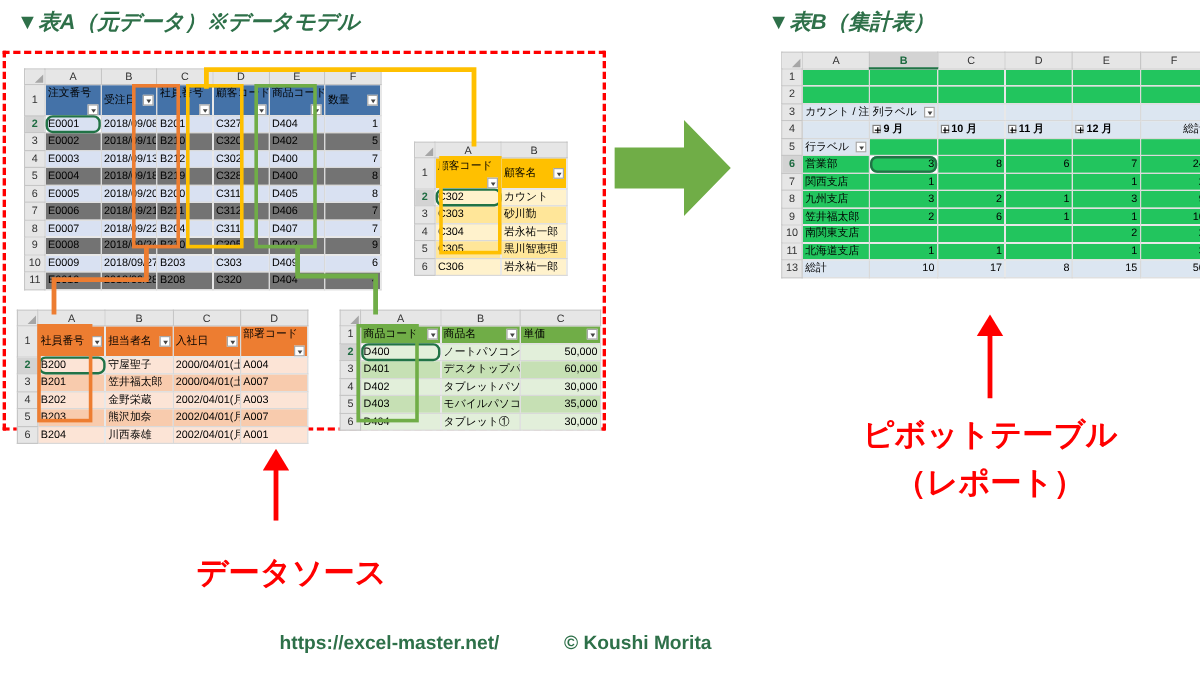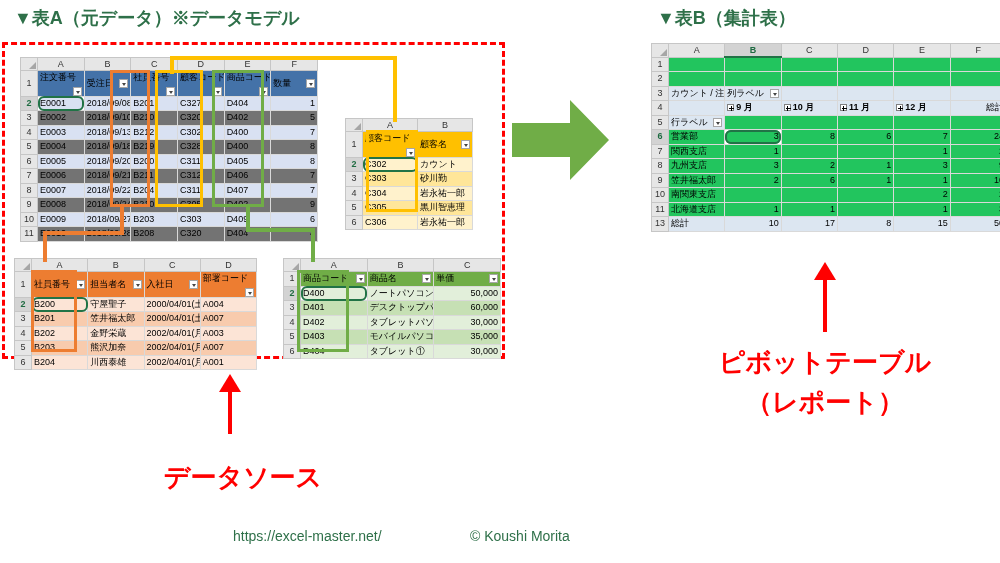--- a/index.html
+++ b/index.html
@@ -8,21 +8,21 @@
     width:1000px; height:563px; position:relative;
     background:#ffffff;
     font-family:"Liberation Sans", sans-serif;
     overflow:hidden;
   }
   .abs { position:absolute; }
 
   
   .sec-title {
     font-size:18px; font-weight:bold; color:#2E7049;
-    letter-spacing:0px; white-space:nowrap;
+    letter-spacing:0px; white-space:nowrap;font-style:italic;
   }
 
   
   .xl { position:absolute; background:#ffffff; }
   .xl table { border-collapse:collapse; table-layout:fixed; }
   .xl td, .xl th {
     font-size:9px; font-weight:normal; color:#000;
     padding:0 2px; height:13.5px; line-height:13.5px;
     border:1px solid #d9d9d9; overflow:hidden; white-space:nowrap;
     text-align:left; font-family:"Liberation Sans", sans-serif;
@@ -92,40 +92,41 @@
     position:absolute; border:3px dashed #FF0000; border-radius:1px;
   }
 
   
   .anno {
     position:absolute; color:#FF0000; font-weight:bold;
     font-size:26px; text-align:center; white-space:nowrap;
     font-family:"Liberation Sans", sans-serif;
   }
   .footer {
-    position:absolute; color:#2E7049; font-size:14px; white-space:nowrap;
+    position:absolute; color:#2E7049; font-size:16px; white-space:nowrap;
     font-family:"Liberation Sans", sans-serif;
+    font-weight:bold;
   }
 
   
   .pv-band { background:#dce6f1; font-weight:bold; }
   .pv-bold { font-weight:bold; }
   .plusbox {
     display:inline-block; width:7px; height:7px; border:1px solid #7f7f7f;
     position:relative; margin-right:2px; vertical-align:middle; background:#fff;
   }
   .plusbox::before{content:"";position:absolute;left:1px;top:2.5px;width:5px;height:1px;background:#000;}
   .plusbox::after {content:"";position:absolute;left:2.5px;top:1px;width:1px;height:5px;background:#000;}
 </style>
 </head>
 <body>
 
 <div class="sec-title abs" style="left:14px; top:6px;">▼表A（元データ）※データモデル</div>
 
-<div class="sec-title abs" style="left:657px; top:6px;">▼表B（集計表）</div>
+<div class="sec-title abs" style="left:640px; top:6px;">▼表B（集計表）</div>
 
 <div class="dashbox" style="left:2px; top:42px; width:503px; height:317px;"></div>
 
 <div class="xl" id="order-table" style="left:20px; top:57px;">
     <table style="width: 298px;">
       <tbody>
         <tr class="colhdr">
           <td class="corner"></td>
           <td class="">A</td>
           <td class="">B</td>

